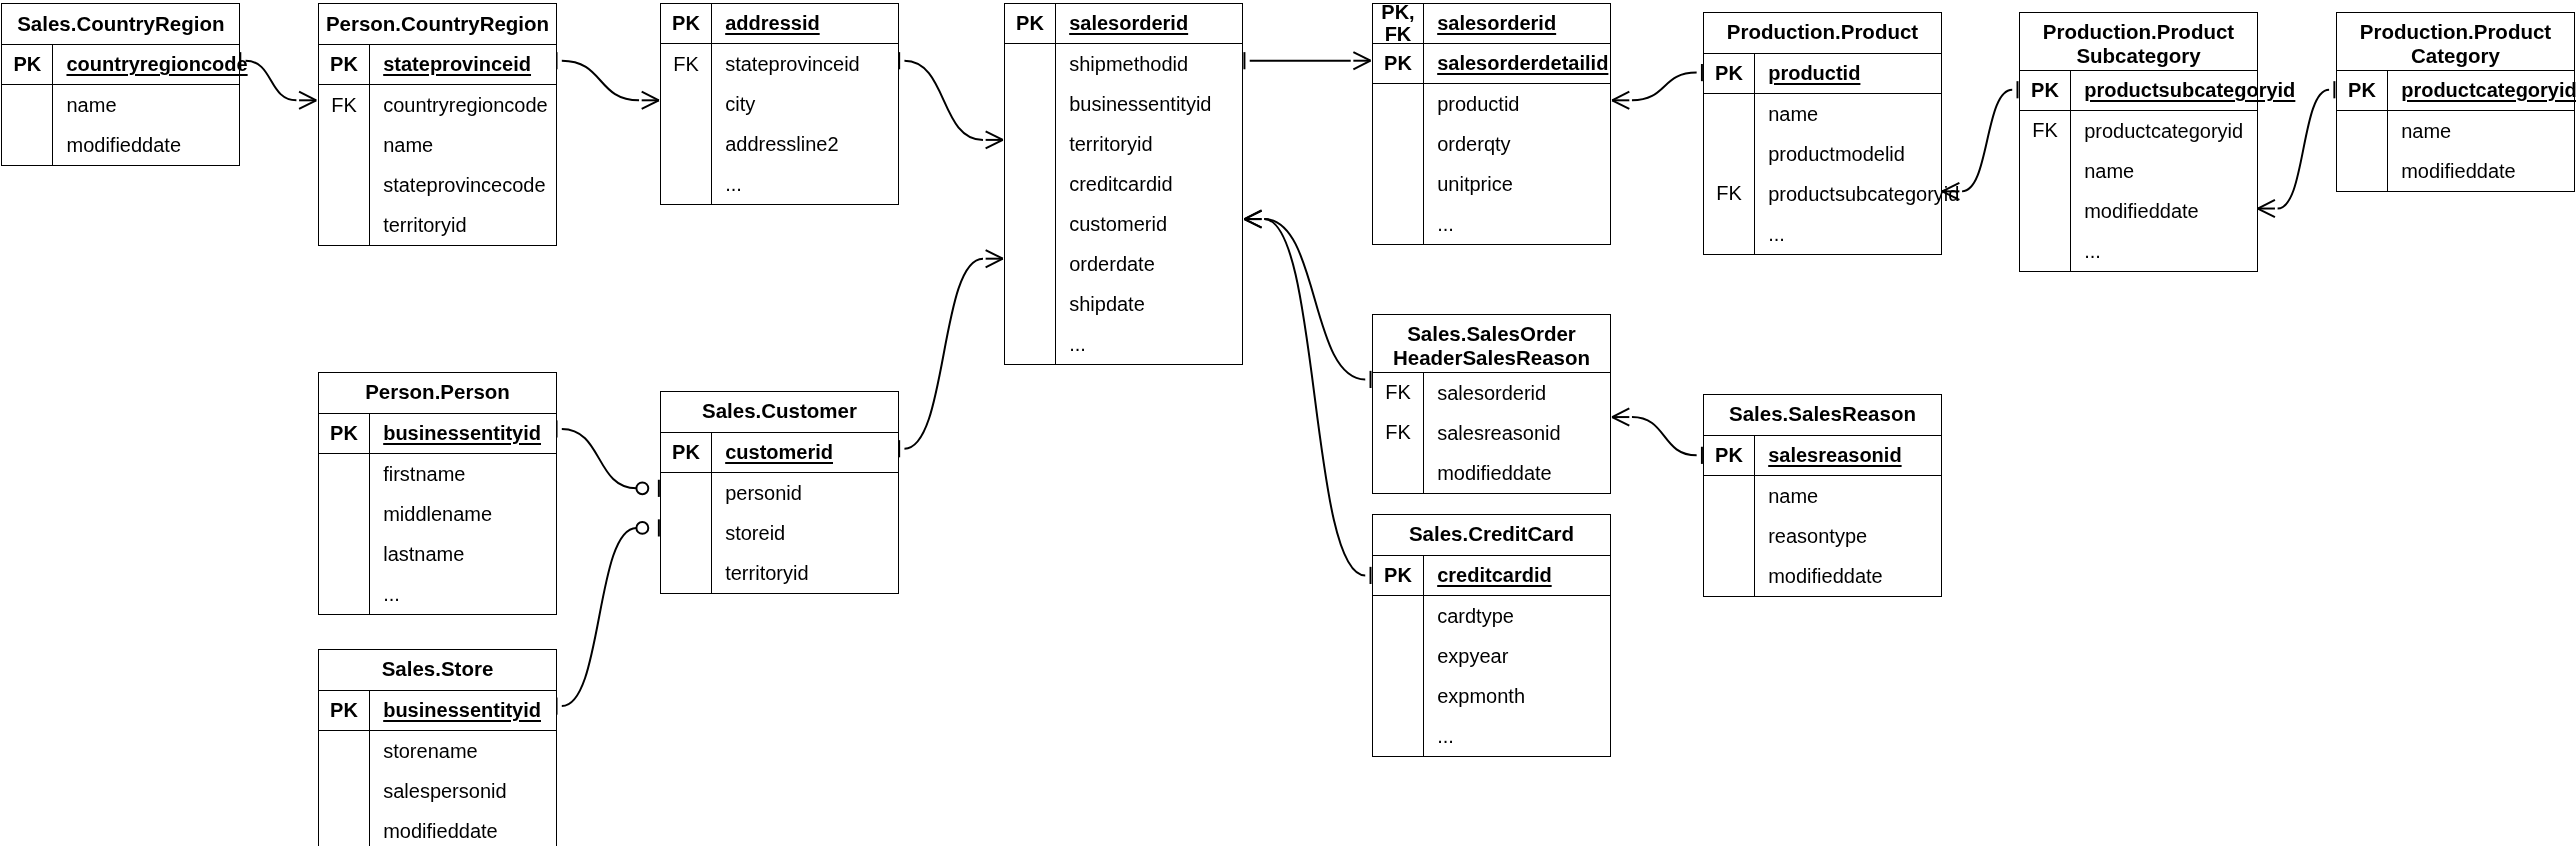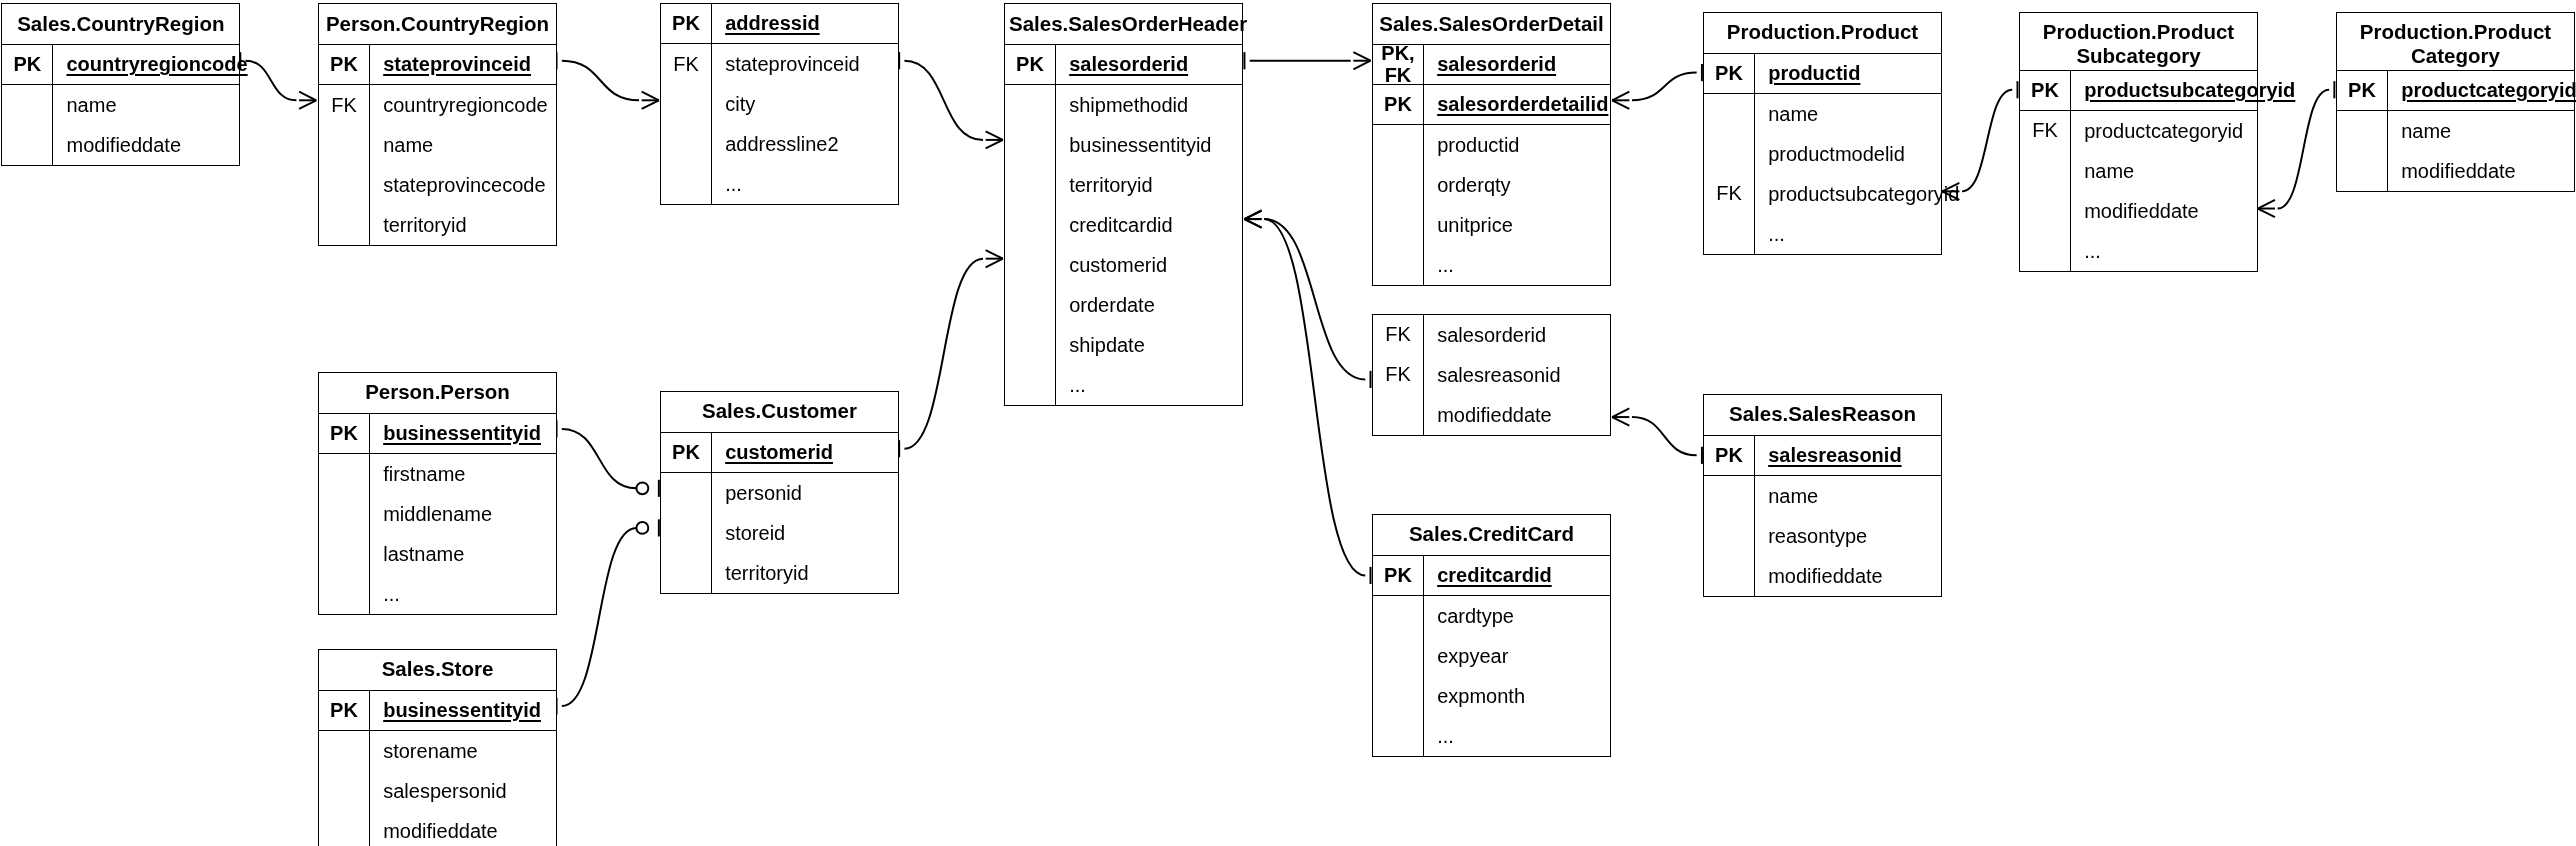--- a/index.html
+++ b/index.html
@@ -271,21 +271,20 @@
           <div style="flex: 1 1 auto;">
             <div class="name-cell" style="height: 40px;">stateprovinceid</div>
             <div class="name-cell" style="height: 40px;">city</div>
             <div class="name-cell" style="height: 40px;">addressline2</div>
             <div class="name-cell" style="height: 40px;">...</div>
           </div>
         </div>
       </div>
     </div>
     <div class="entity" style="left: 1004px; top: 3.3px; width: 239px;">
-      <div class="ent-title" style="height: 41px;">Sales.SalesOrderHeader</div>
       <div class="ent-body">
         <div class="attr-row seg-end" style="height: 40px;">
           <div class="key-cell pk">PK</div>
           <div class="name-cell pk">salesorderid</div>
         </div>
         <div class="attr-row">
           <div class="key-cell" style="display: block; width: 51px; border-right: 1.7px solid rgb(0, 0, 0);"><div class="key-cell" style="width: 100%; min-width: 0px; border-right: none; height: 40px;"></div><div class="key-cell" style="width: 100%; min-width: 0px; border-right: none; height: 40px;"></div><div class="key-cell" style="width: 100%; min-width: 0px; border-right: none; height: 40px;"></div><div class="key-cell" style="width: 100%; min-width: 0px; border-right: none; height: 40px;"></div><div class="key-cell" style="width: 100%; min-width: 0px; border-right: none; height: 40px;"></div><div class="key-cell" style="width: 100%; min-width: 0px; border-right: none; height: 40px;"></div><div class="key-cell" style="width: 100%; min-width: 0px; border-right: none; height: 40px;"></div><div class="key-cell" style="width: 100%; min-width: 0px; border-right: none; height: 40px;"></div></div>
           <div style="flex: 1 1 auto;">
             <div class="name-cell" style="height: 40px;">shipmethodid</div>
             <div class="name-cell" style="height: 40px;">businessentityid</div>
@@ -293,21 +292,20 @@
             <div class="name-cell" style="height: 40px;">creditcardid</div>
             <div class="name-cell" style="height: 40px;">customerid</div>
             <div class="name-cell" style="height: 40px;">orderdate</div>
             <div class="name-cell" style="height: 40px;">shipdate</div>
             <div class="name-cell" style="height: 40px;">...</div>
           </div>
         </div>
       </div>
     </div>
     <div class="entity" style="left: 1372px; top: 3.3px; width: 239px;">
-      <div class="ent-title" style="height: 41px;">Sales.SalesOrderDetail</div>
       <div class="ent-body">
         <div class="attr-row seg-end" style="height: 40px;">
           <div class="key-cell pk">PK,
 FK</div>
           <div class="name-cell pk">salesorderid</div>
         </div>
         <div class="attr-row seg-end" style="height: 40px;">
           <div class="key-cell pk">PK</div>
           <div class="name-cell pk">salesorderdetailid</div>
         </div>
@@ -422,20 +420,22 @@
           <div class="key-cell" style="display: block; width: 51px; border-right: 1.7px solid rgb(0, 0, 0);"><div class="key-cell" style="width: 100%; min-width: 0px; border-right: none; height: 40px;"></div><div class="key-cell" style="width: 100%; min-width: 0px; border-right: none; height: 40px;"></div><div class="key-cell" style="width: 100%; min-width: 0px; border-right: none; height: 40px;"></div></div>
           <div style="flex: 1 1 auto;">
             <div class="name-cell" style="height: 40px;">storename</div>
             <div class="name-cell" style="height: 40px;">salespersonid</div>
             <div class="name-cell" style="height: 40px;">modifieddate</div>
           </div>
         </div>
       </div>
     </div>
     <div class="entity" style="left: 1372px; top: 314px; width: 239px;">
+      <div class="ent-title" style="height: 58px;">Sales.SalesOrder
+HeaderSalesReason</div>
       <div class="ent-body">
         <div class="attr-row">
           <div class="key-cell" style="display: block; width: 51px; border-right: 1.7px solid rgb(0, 0, 0);"><div class="key-cell" style="width: 100%; min-width: 0px; border-right: none; height: 40px;">FK</div><div class="key-cell" style="width: 100%; min-width: 0px; border-right: none; height: 40px;">FK</div><div class="key-cell" style="width: 100%; min-width: 0px; border-right: none; height: 40px;"></div></div>
           <div style="flex: 1 1 auto;">
             <div class="name-cell" style="height: 40px;">salesorderid</div>
             <div class="name-cell" style="height: 40px;">salesreasonid</div>
             <div class="name-cell" style="height: 40px;">modifieddate</div>
           </div>
         </div>
       </div>

